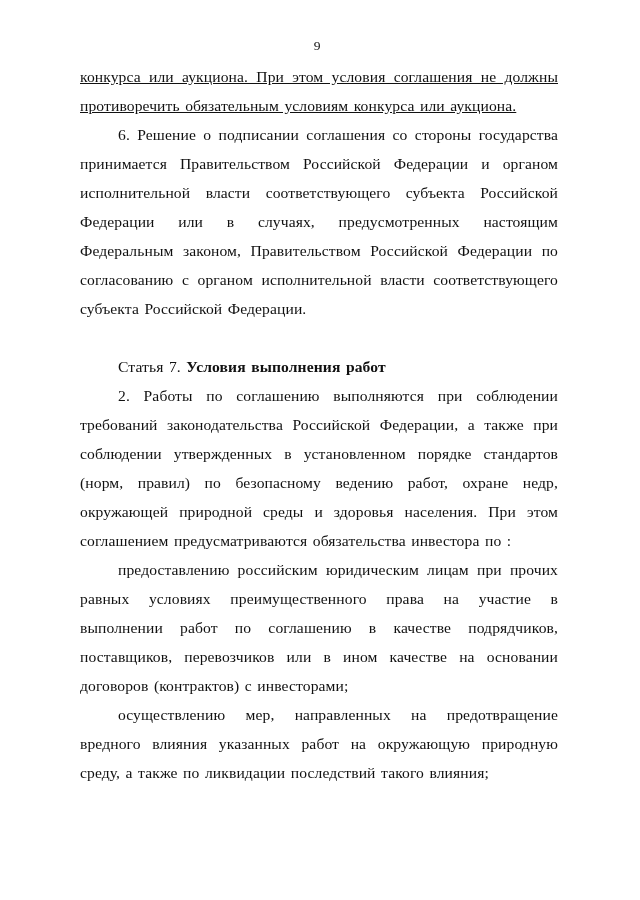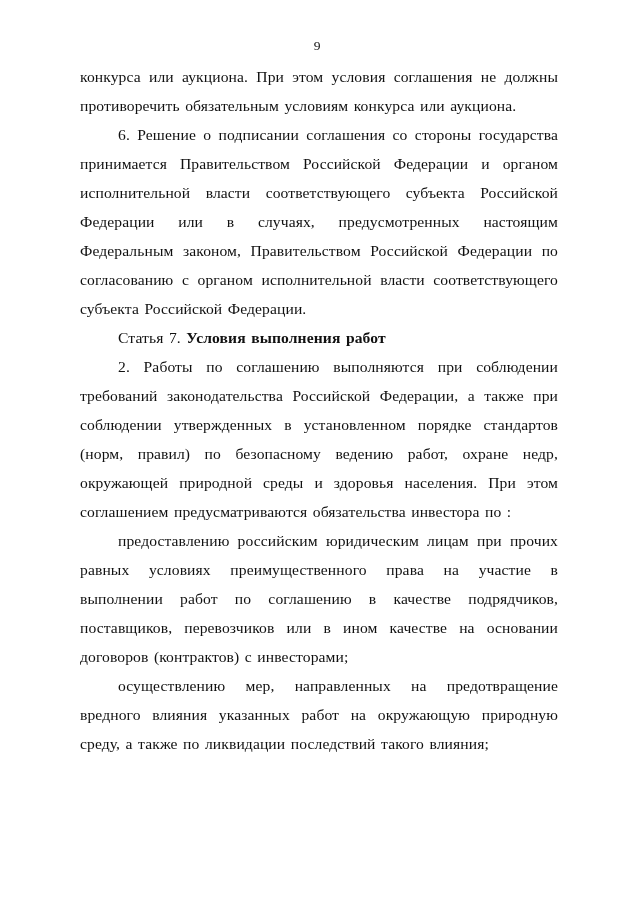--- a/index.html
+++ b/index.html
@@ -40,23 +40,25 @@
     font-size: 15.6px;
     line-height: 29px;
     text-align: justify;
     text-align-last: left;
     text-indent: 38px;
     word-spacing: 1.5px;
     letter-spacing: 0.1px;
   }
   .para.no-indent {
     text-indent: 0;
+    text-decoration: underline;
   }
   .para.heading {
     text-align: right;
+    margin-top: 29px;
   }
   .para.heading .heading-title {
     font-weight: bold;
   }
 </style>
 </head>
 <body>
 
 <div class="page">
 

